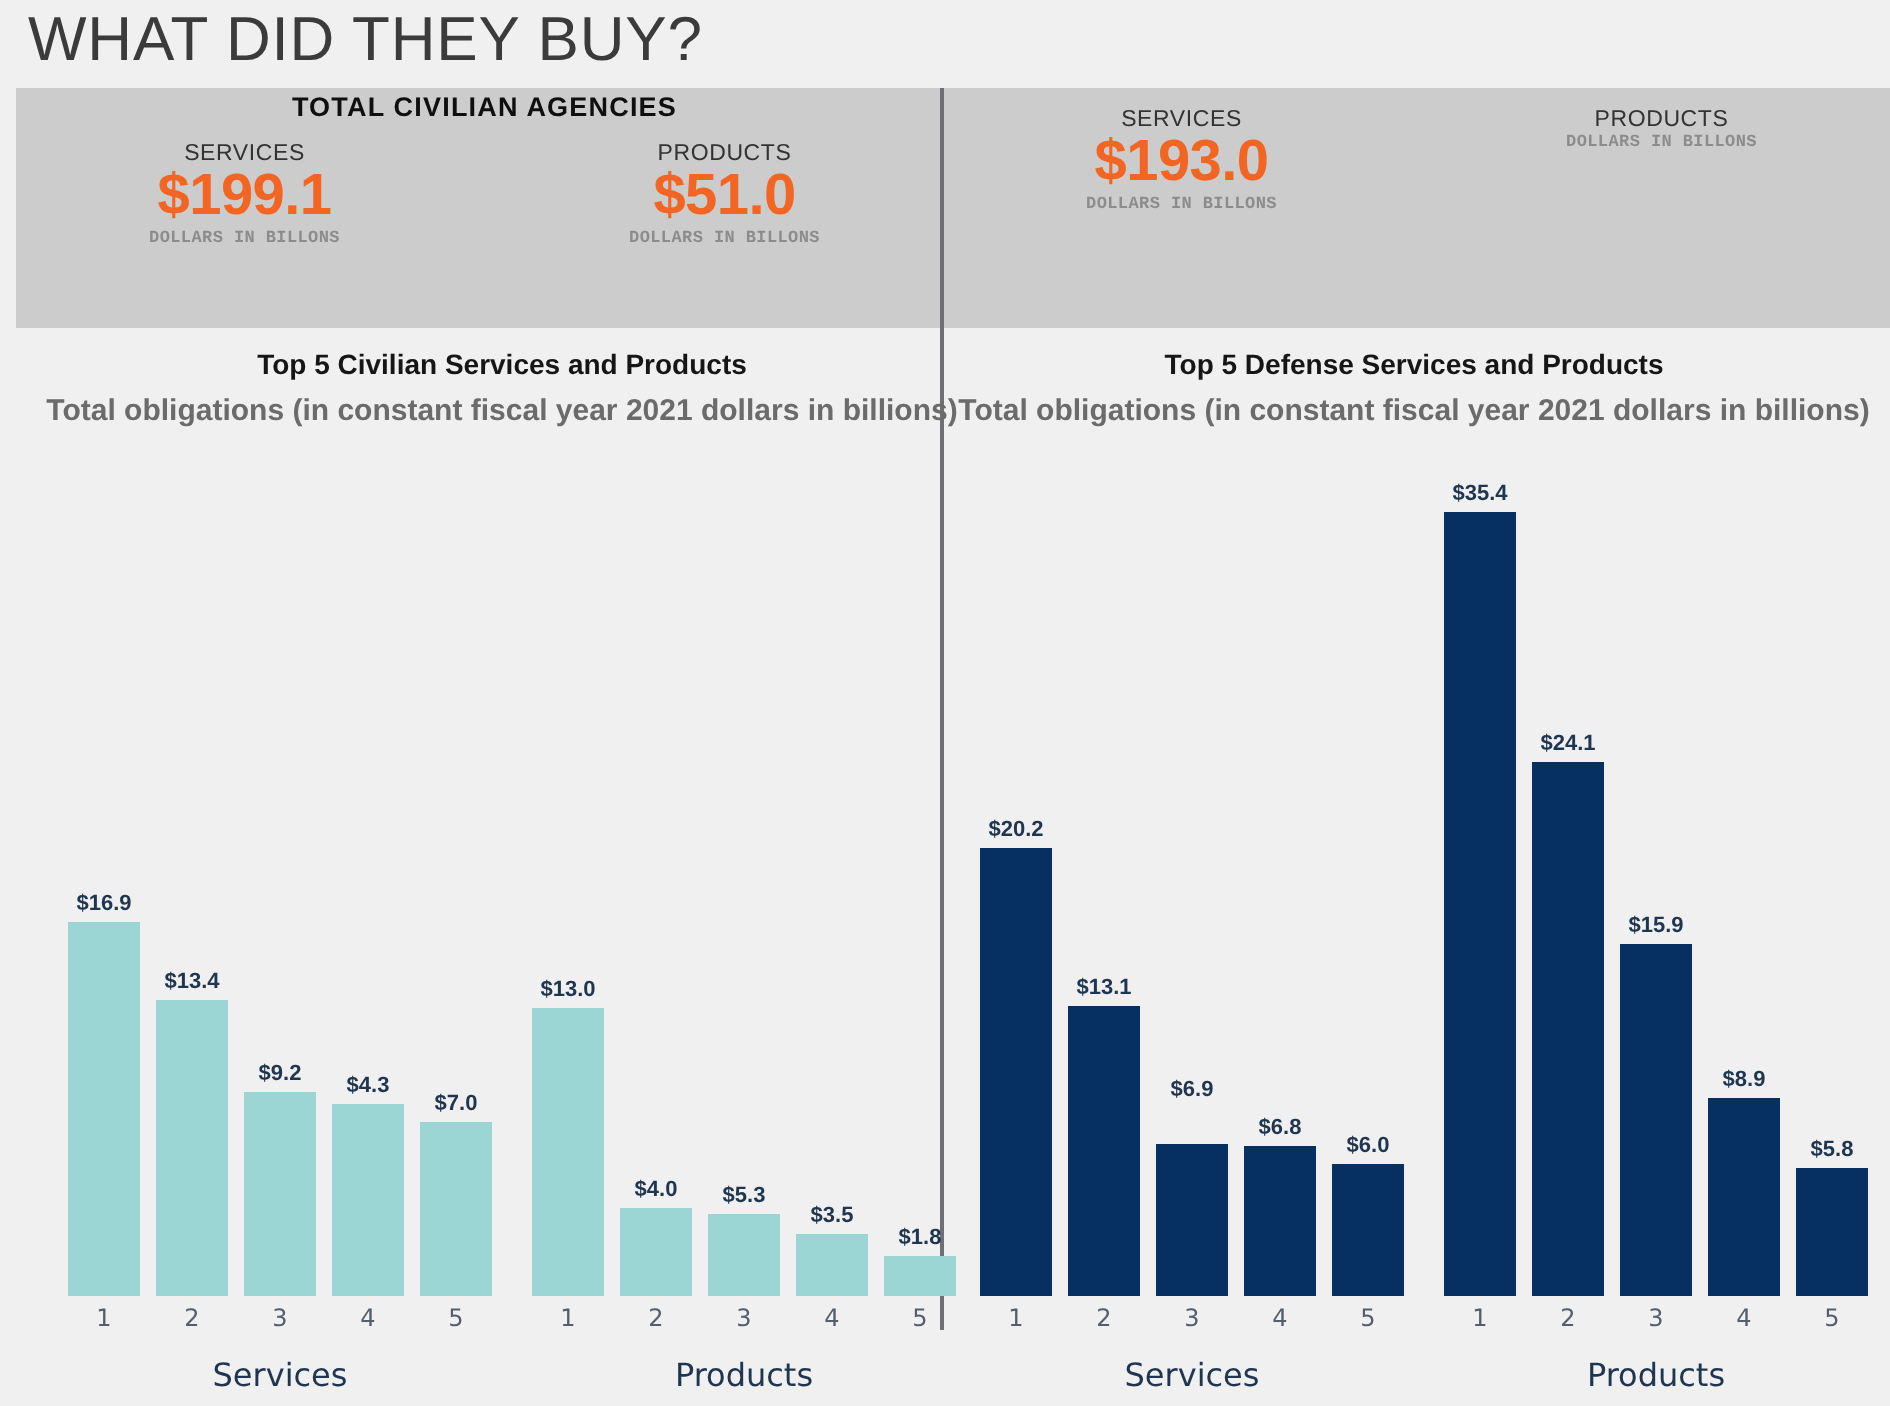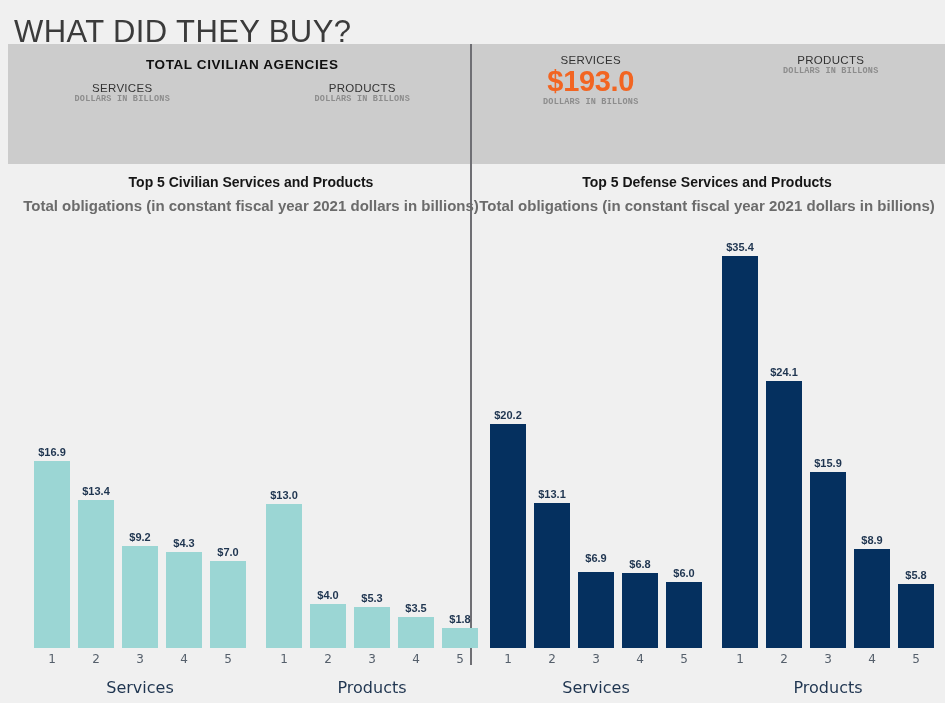--- a/index.html
+++ b/index.html
@@ -10,21 +10,21 @@
     background: #f0f0f0;
     font-family: "Liberation Sans", sans-serif;
     overflow: hidden;
     position: relative;
   }
 
   
   .page-title {
     position: absolute;
     left: 14px;
-    top: 12px;
+    top: 0px;
     height: 40px;
     line-height: 40px;
     font-size: 31px;
     font-weight: 400;
     color: #3b3b3b;
     letter-spacing: 0.4px;
     white-space: nowrap;
   }
 
   
@@ -41,21 +41,21 @@
     position: relative;
     width: 50%;
     height: 100%;
   }
   .kpi-title {
     text-align: center;
     font-size: 13.5px;
     font-weight: bold;
     color: #0f0f0f;
     letter-spacing: 0.6px;
-    padding-top: 13px;
+    padding-top: 2px;
   }
   .kpi-pair {
     display: flex;
     justify-content: center;
     margin-top: 10px;
   }
   .kpi-cell {
     width: 160px;
     text-align: center;
   }
@@ -174,24 +174,26 @@
 
 <div class="page-title">WHAT DID THEY BUY?</div>
 
 <div class="kpi-band">
 
   <div class="kpi-half">
     <div class="kpi-title">TOTAL CIVILIAN AGENCIES</div>
     <div class="kpi-pair">
       <div class="kpi-cell first">
         <div class="kpi-label">SERVICES</div>
+        <div class="kpi-value">$199.1</div>
         <div class="kpi-units">DOLLARS IN BILLONS</div>
       </div>
       <div class="kpi-cell">
         <div class="kpi-label">PRODUCTS</div>
+        <div class="kpi-value">$51.0</div>
         <div class="kpi-units">DOLLARS IN BILLONS</div>
       </div>
     </div>
   </div>
 
   <div class="kpi-half">
     <div class="kpi-pair">
       <div class="kpi-cell first">
         <div class="kpi-label">SERVICES</div>
         <div class="kpi-value">$193.0</div>
@@ -275,21 +277,21 @@
         <div class="bar-value" style="bottom: 281.614px;">$20.2</div>
         <div class="tick-label">1</div>
       </div>
       <div class="bar-slot" style="left: 58px;">
         <div class="bar navy" title="Services 2: $13.1" style="height: 145.017px;"></div>
         <div class="bar-value" style="bottom: 203.017px;">$13.1</div>
         <div class="tick-label">2</div>
       </div>
       <div class="bar-slot" style="left: 102px;">
         <div class="bar navy" title="Services 3: $6.9" style="height: 76.383px;"></div>
-        <div class="bar-value" style="bottom: 139px;">$6.9</div>
+        <div class="bar-value" style="bottom: 152px;">$6.9</div>
         <div class="tick-label">3</div>
       </div>
       <div class="bar-slot" style="left: 146px;">
         <div class="bar navy" title="Services 4: $6.8" style="height: 75.276px;"></div>
         <div class="bar-value" style="bottom: 133.276px;">$6.8</div>
         <div class="tick-label">4</div>
       </div>
       <div class="bar-slot" style="left: 190px;">
         <div class="bar navy" title="Services 5: $6.0" style="height: 66.42px;"></div>
         <div class="bar-value" style="bottom: 124.42px;">$6.0</div>

